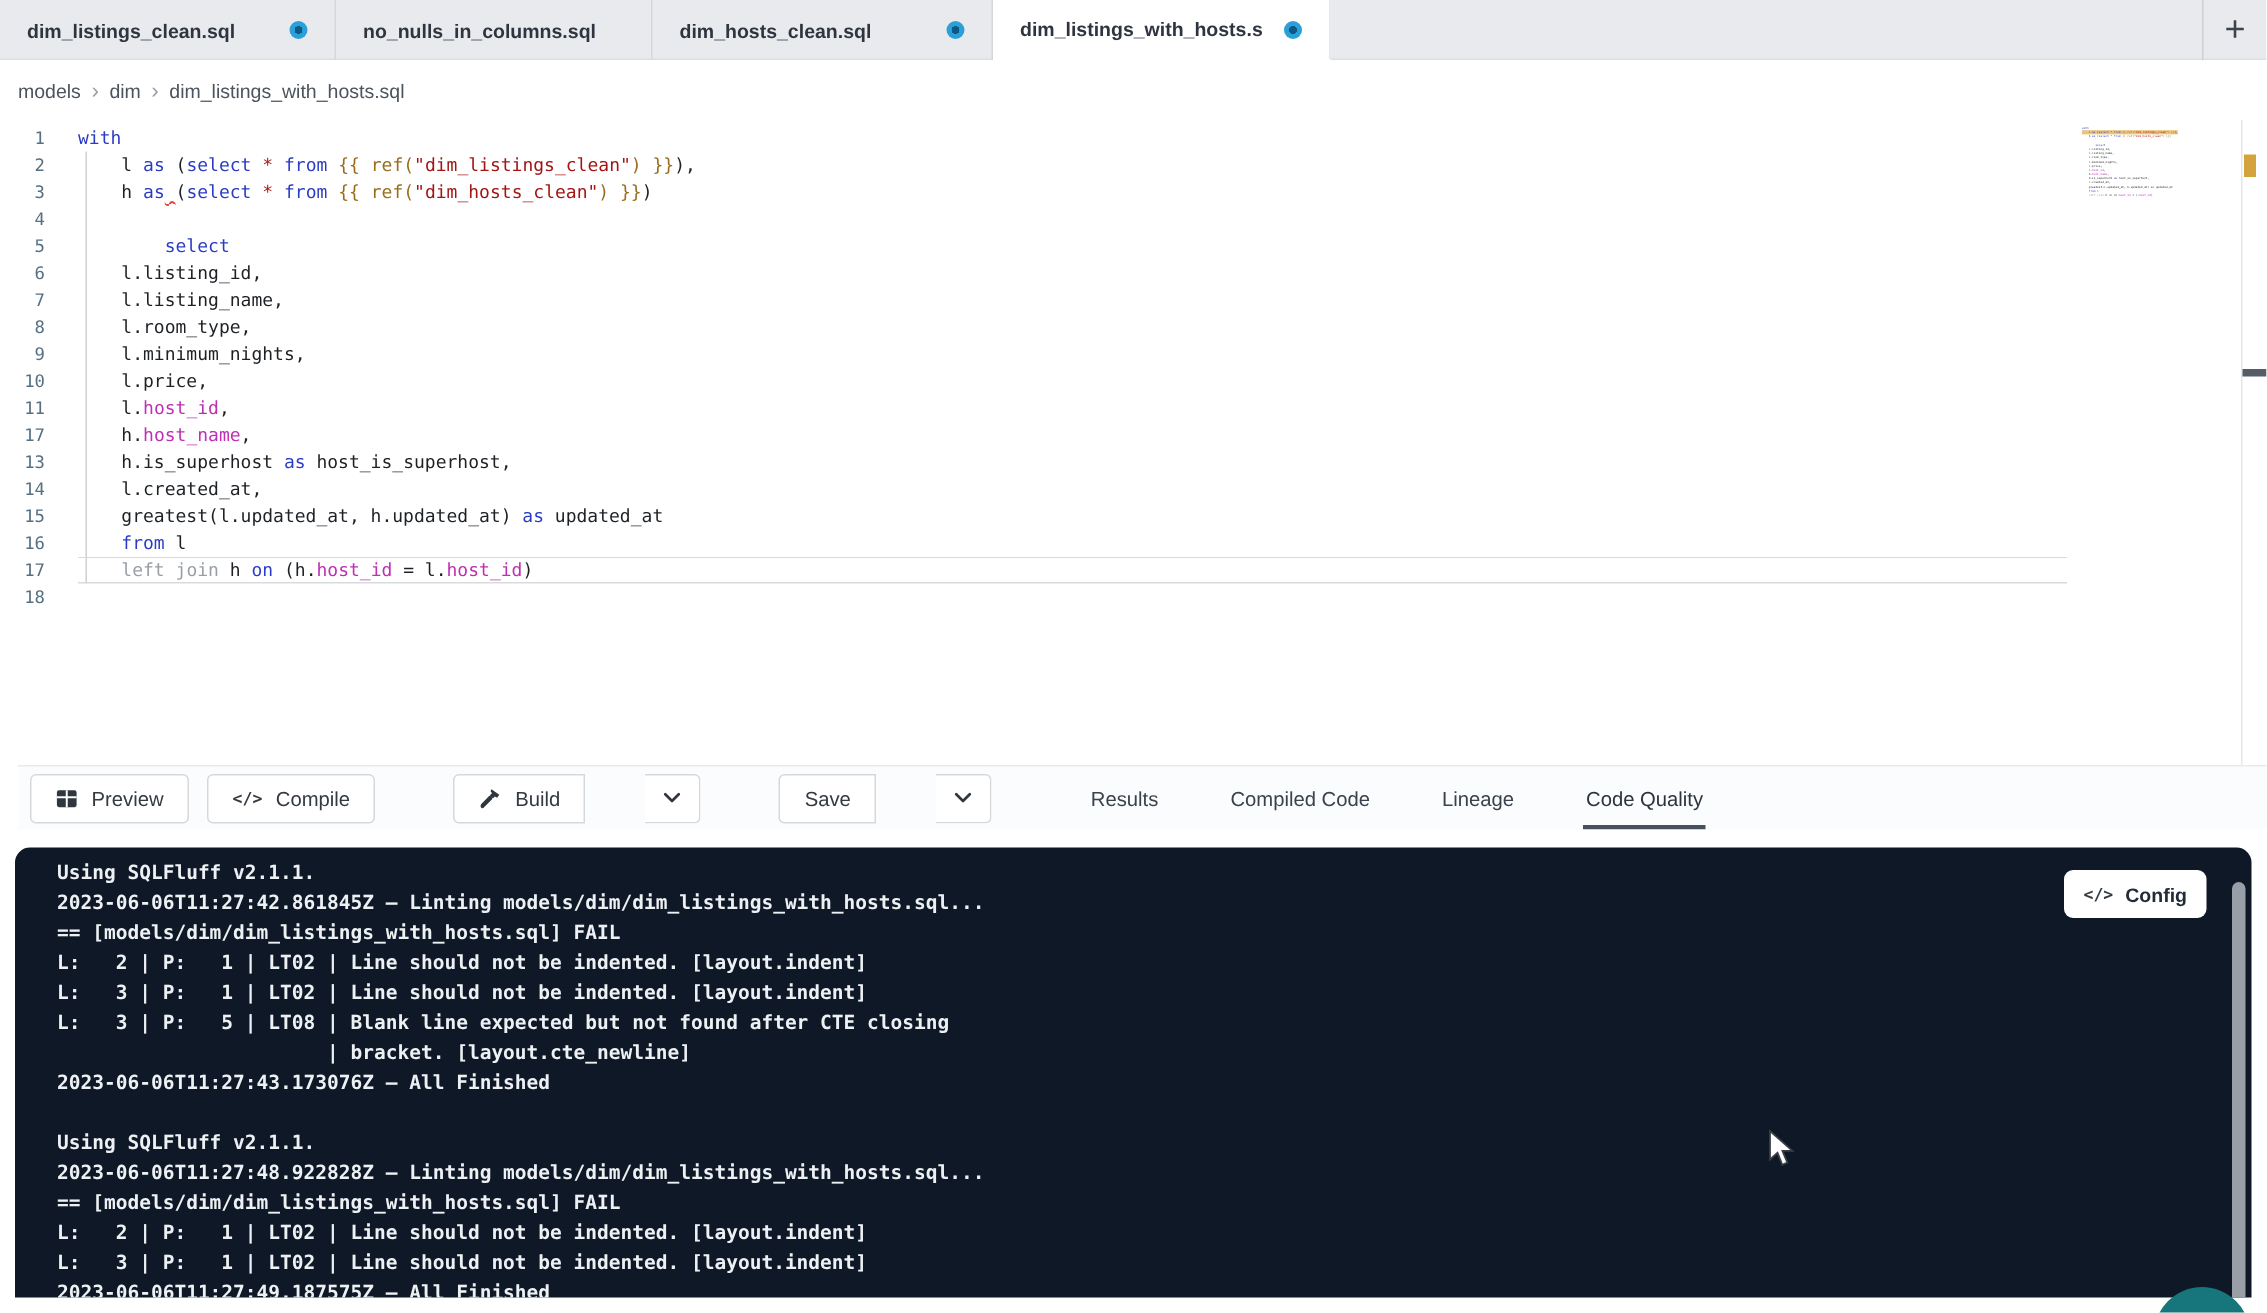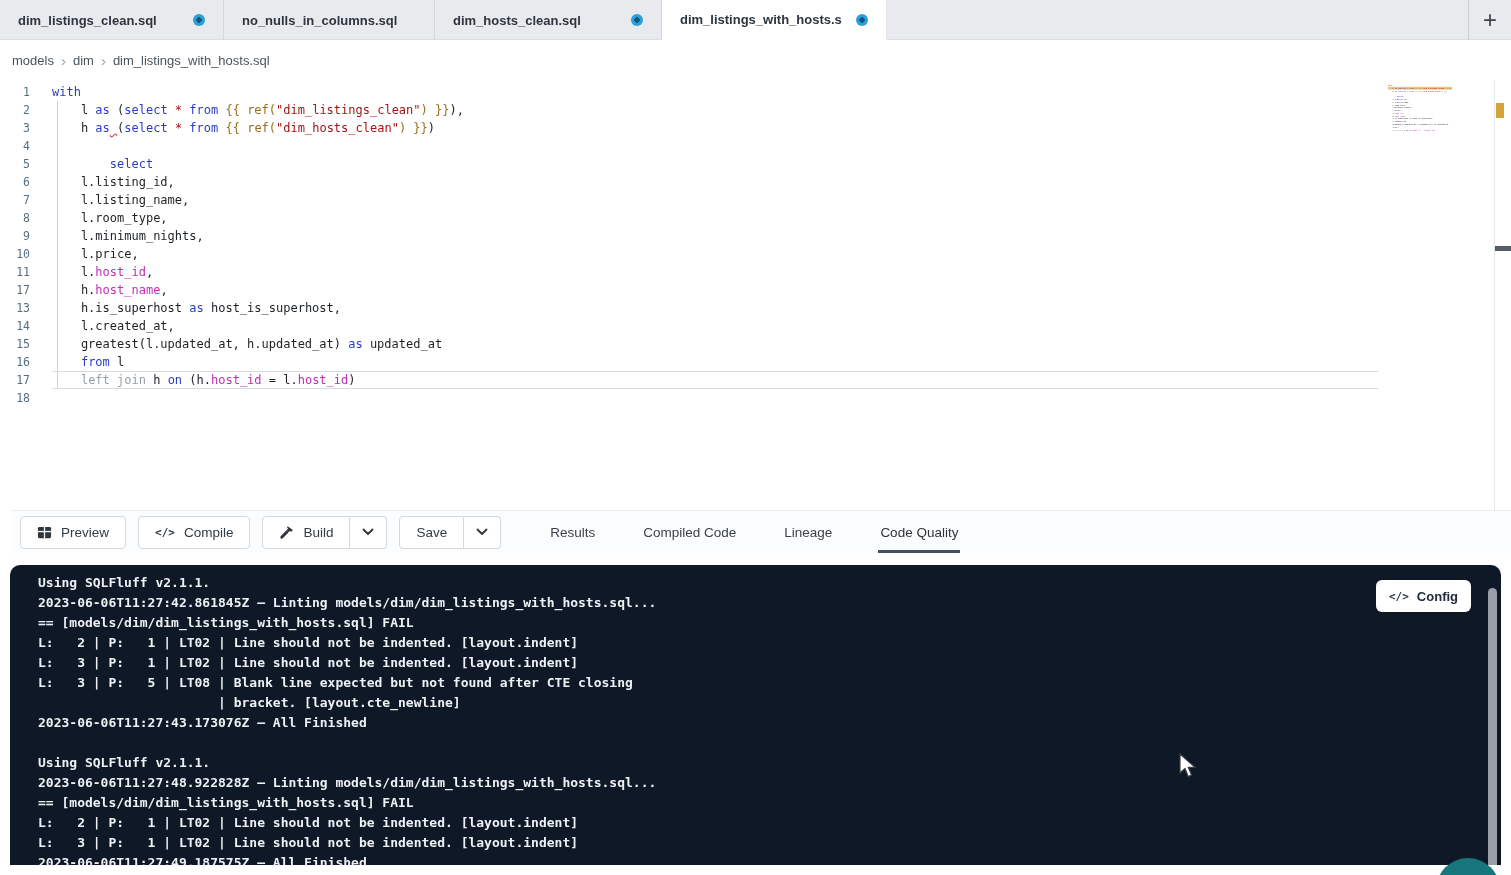--- a/index.html
+++ b/index.html
@@ -55,29 +55,29 @@
   #minimap-inner .row.active .row-text { box-shadow:none; }
   #ruler { position:absolute; right:0; top:0; width:17px; height:430px; background:#fff; border-left:1px solid #e4e6e8; }
   #lint-marker { position:absolute; right:7px; top:23px; width:8px; height:15px; background:#d5a33c; }
   #ruler-dash { position:absolute; right:0px; top:166px; width:16px; height:5px; background:#575d66; }
 
   
   #toolbar { position:absolute; left:12px; top:510px; width:1511px; height:43px; background:#fbfcfd;
              border-top:1px solid #e8eaec; display:flex; align-items:center; }
   .btn { height:33px; background:#fff; border:1px solid #d5d9dc; border-radius:4px; display:flex;
          align-items:center; gap:9px; padding:0 16px; font-size:13.5px; color:#333a42; font-weight:500;
-         cursor:pointer; font-family:"Liberation Sans",sans-serif; }
+         cursor:pointer; font-family:"Liberation Sans",sans-serif;margin-left:40px; }
   .btn svg, #savebtn svg { display:block; }
   .btn-group { display:flex; margin-left:12px; }
   .btn-group .btn.main { border-radius:4px 0 0 4px; }
   .btn-group .btn.chev { border-radius:0 4px 4px 0; border-left:none; width:37px; padding:0; justify-content:center; }
   #btn-preview { margin-left:8px; }
   #btn-compile { margin-left:12px; }
   .code-glyph { font-family:"DejaVu Sans Mono",monospace; font-size:11px; font-weight:bold; color:#333a42; }
-  #panel-tabs { display:flex; height:100%; margin-left:47px; }
+  #panel-tabs { display:flex; height:100%; margin-left:64px; }
   .ptab { height:100%; display:flex; align-items:center; padding:0 2px; margin-right:44px;
           font-size:13.5px; color:#3a424c; cursor:pointer; }
   .ptab.active { font-weight:400; color:#2d343e; box-shadow: inset 0 -3px 0 #47505d; }
 
   
   #terminal-region { position:absolute; left:0; top:553px; width:1511px; height:322px; background:#fff; }
   #terminal { position:absolute; left:10px; top:12px; width:1491px; height:300px; background:#0f1827;
               border-radius:10px 10px 0 0; padding:8px 0 0 28px; overflow:hidden; }
   .tline { font-family:"DejaVu Sans Mono",monospace; font-weight:bold; font-size:13px; line-height:20px;
            color:#edf1f4; white-space:pre; min-height:20px; }

